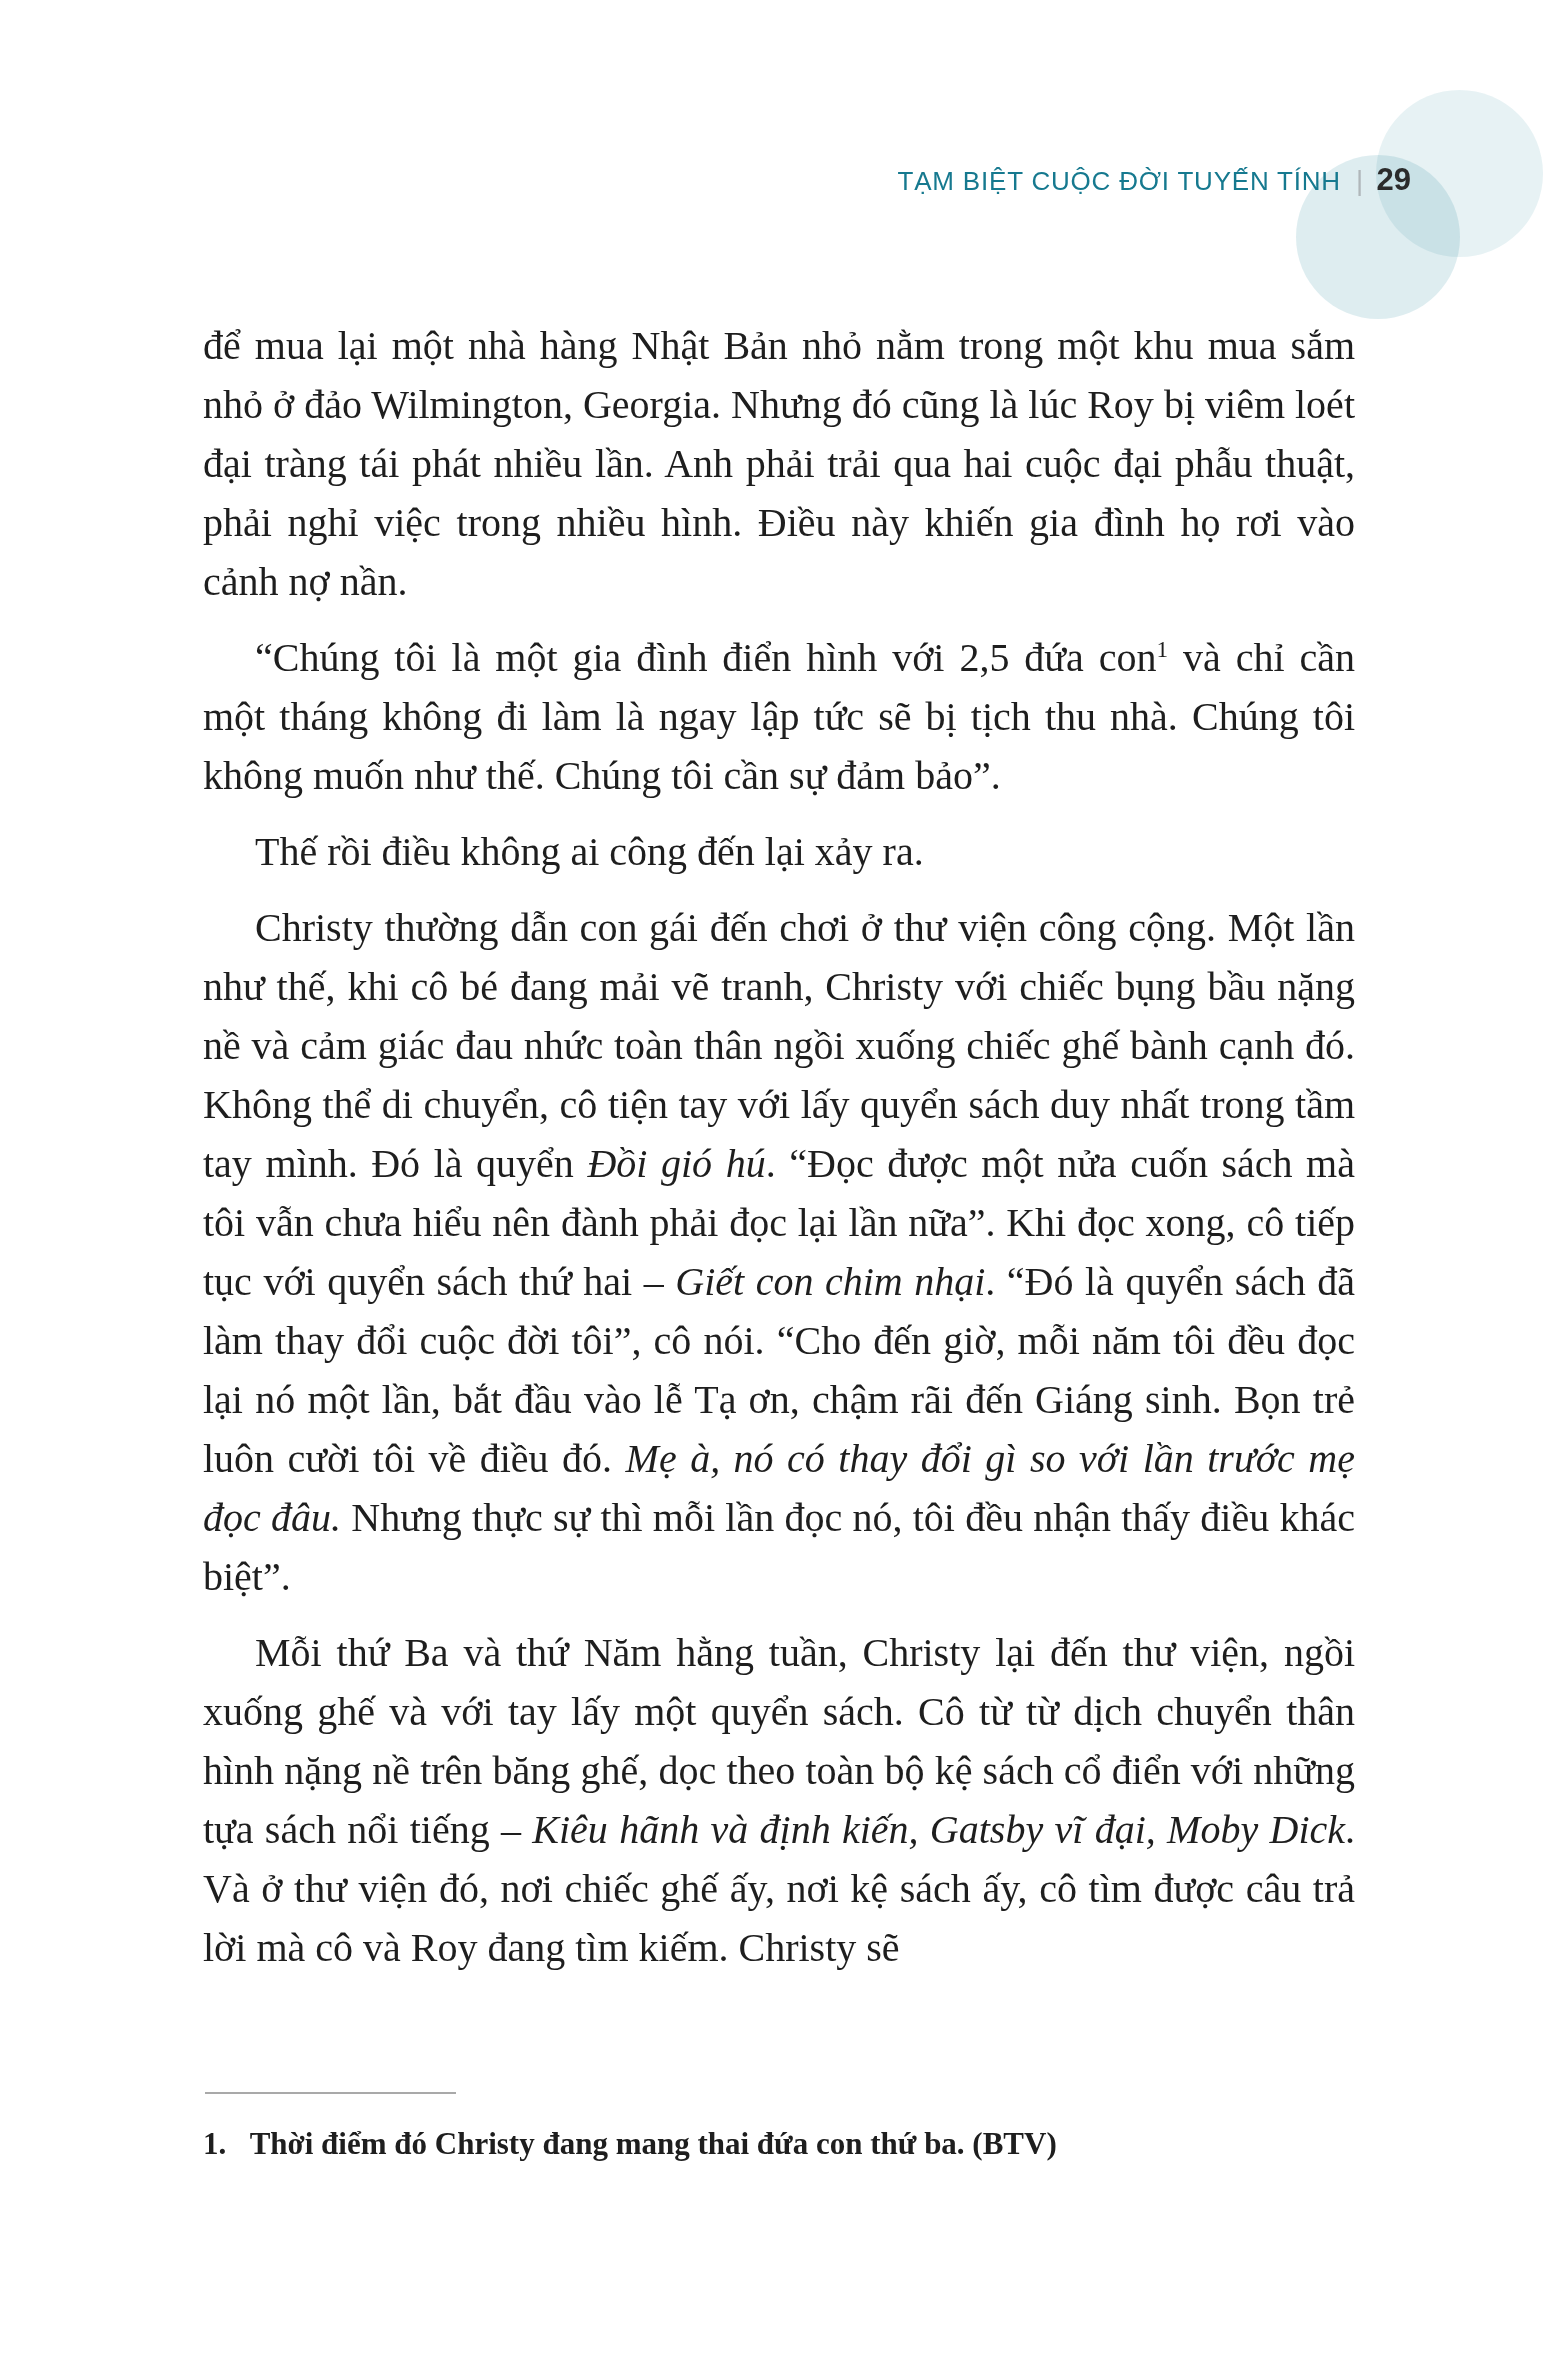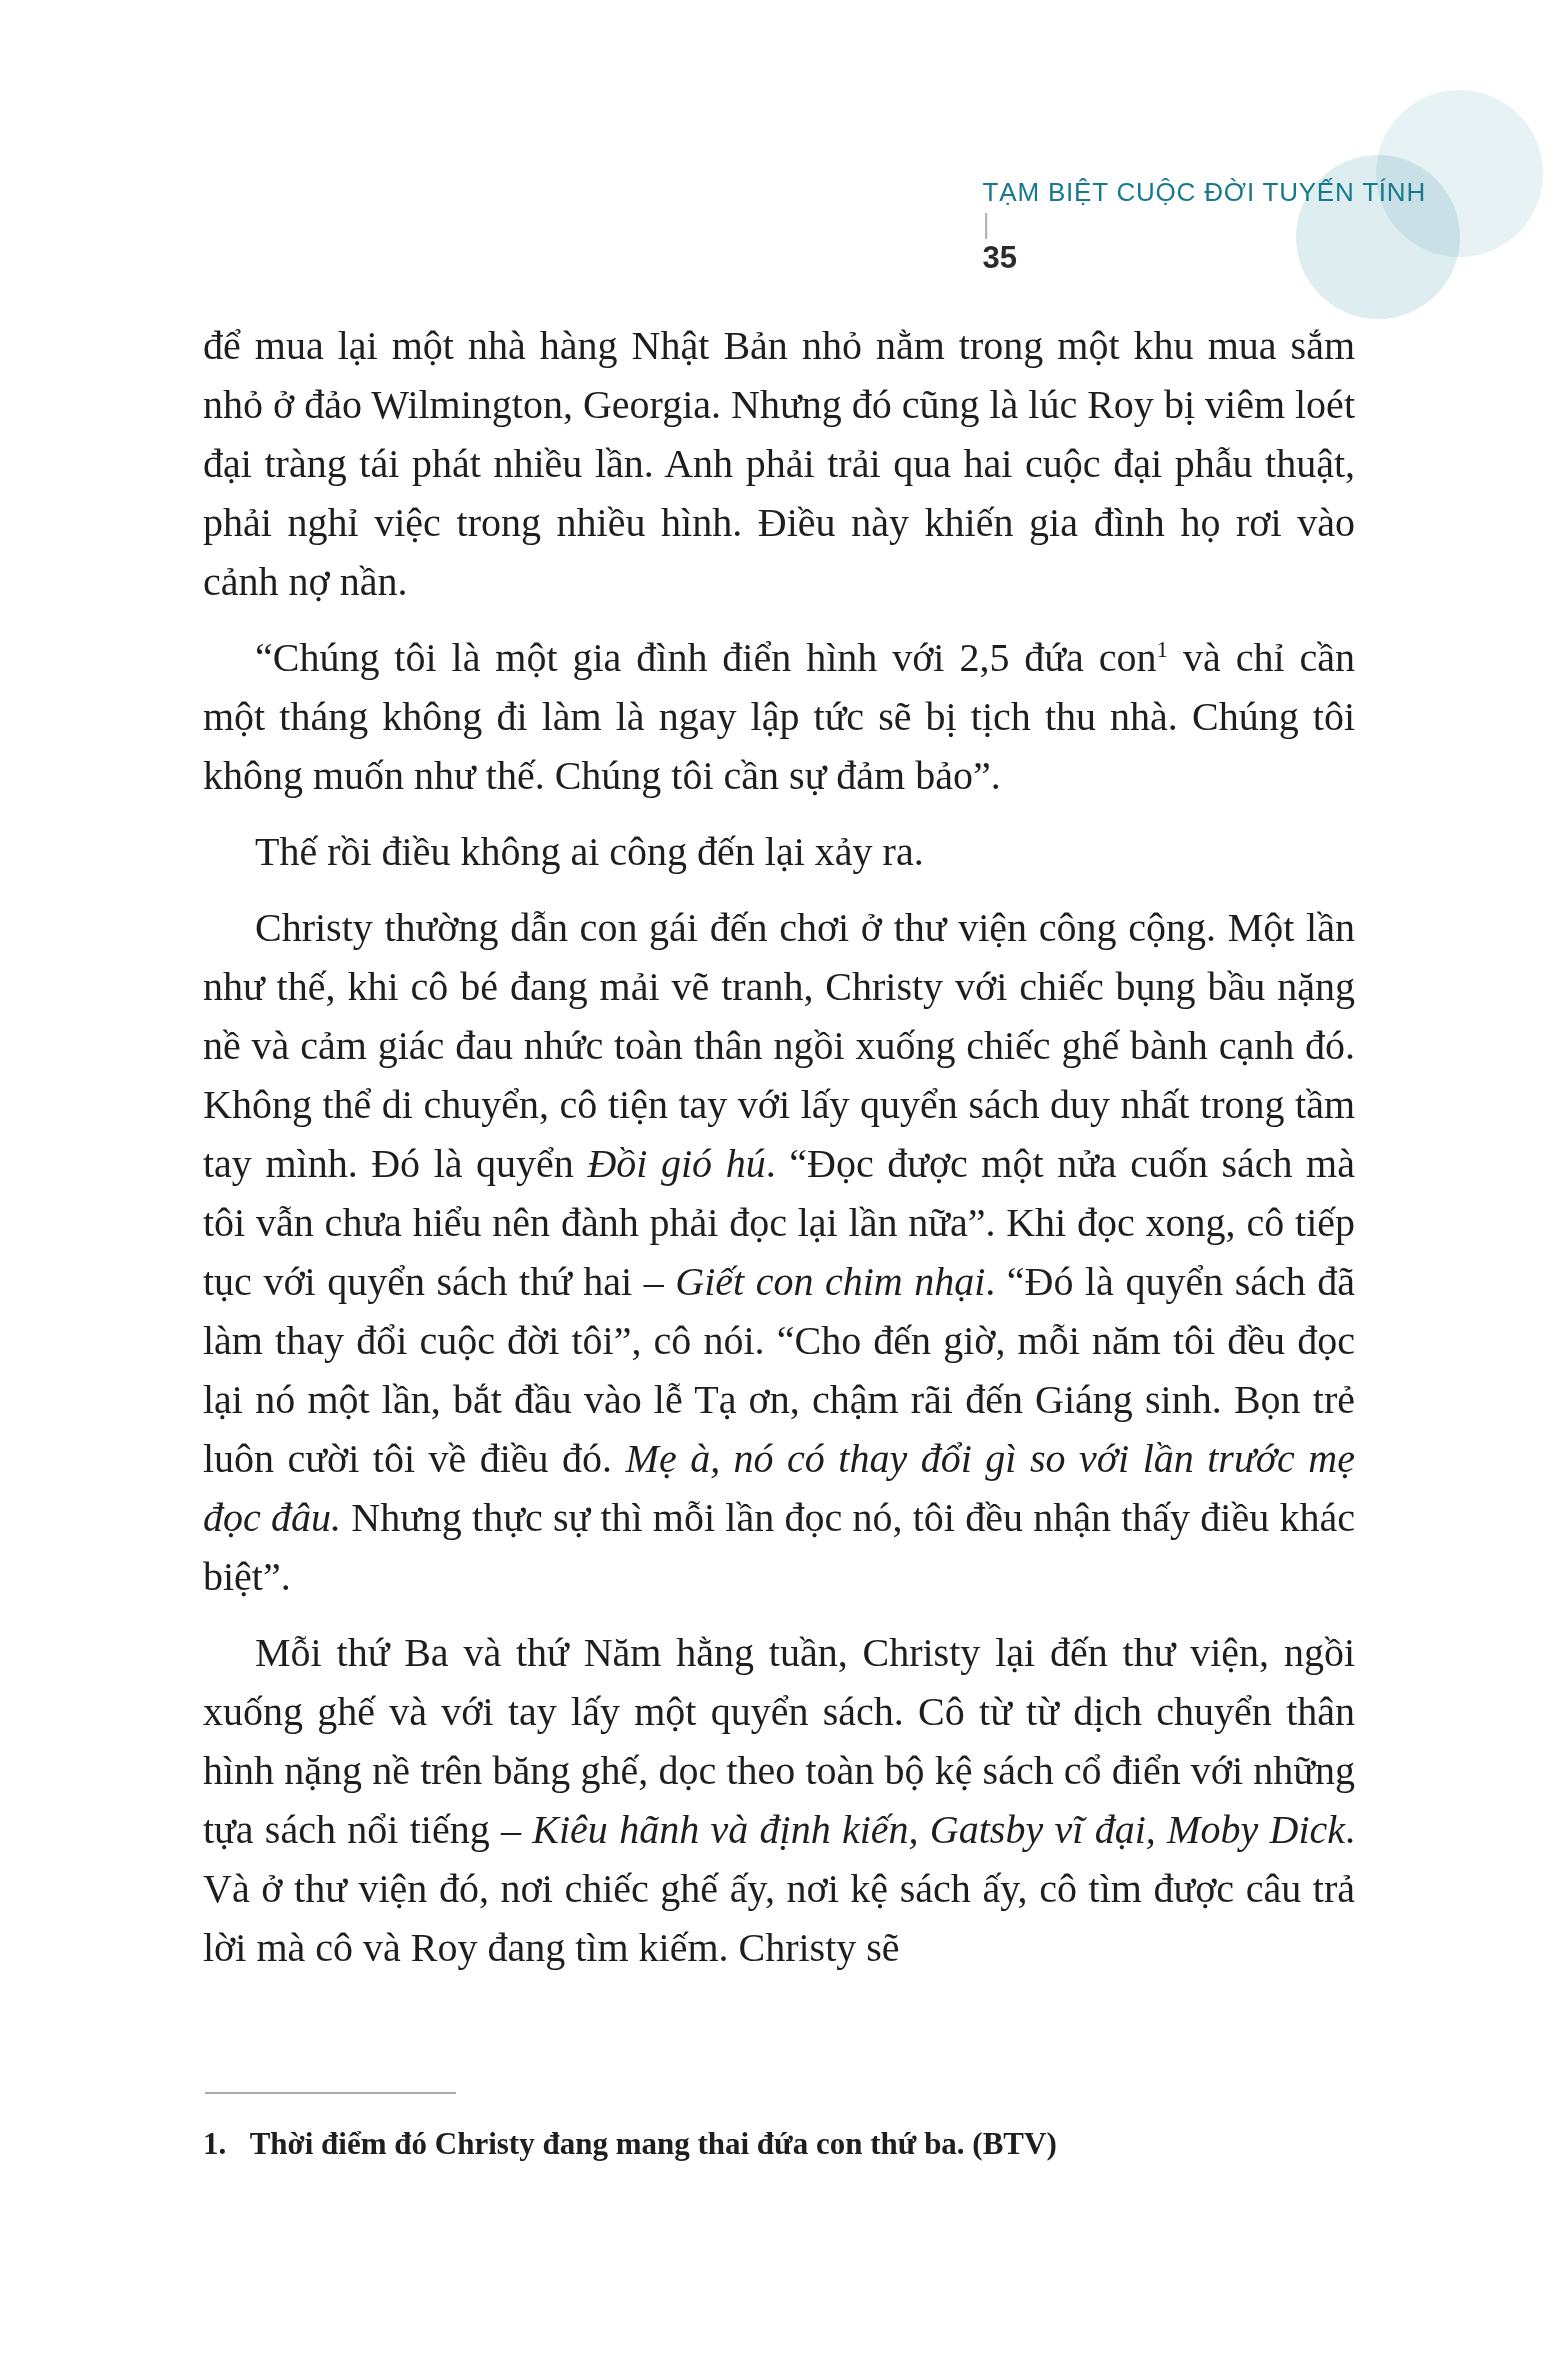--- a/index.html
+++ b/index.html
@@ -22,22 +22,22 @@
     color:var(--text);
   }
 
   
   .circle{position:absolute;border-radius:50%;z-index:1;}
   .circle.c1{width:167px;height:167px;left:1376px;top:90px;background:var(--circle1);}
   .circle.c2{width:164px;height:164px;left:1296px;top:155px;background:var(--circle2);}
 
   
   .page-header{
-    position:absolute;top:177px;right:148px;z-index:2;
-    display:flex;align-items:baseline;white-space:nowrap;flex-direction:column;
+    position:absolute;top:162px;right:148px;z-index:2;
+    display:flex;align-items:baseline;white-space:nowrap;
   }
   .running-title{
     font-family:"Liberation Sans", sans-serif;
     font-size:26px;font-weight:500;letter-spacing:0.8px;
     color:var(--teal);
   }
   .header-sep{
     font-family:"Liberation Sans", sans-serif;
     font-size:27.6px;font-weight:300;color:var(--sep);
     margin:0 13.4px 0 15px;
@@ -77,21 +77,21 @@
 </style>
 </head>
 <body>
 
 <div class="circle c1"></div>
 <div class="circle c2"></div>
 
 <header class="page-header">
   <span class="running-title">TẠM BIỆT CUỘC ĐỜI TUYẾN TÍNH</span>
   <span class="header-sep">|</span>
-  <span class="page-num">35</span>
+  <span class="page-num">29</span>
 </header>
 
 <main class="content" id="paragraphs">
     <p class="para"><span>để mua lại một nhà hàng Nhật Bản nhỏ nằm trong một khu mua sắm nhỏ ở đảo Wilmington, Georgia. Nhưng đó cũng là lúc Roy bị viêm loét đại tràng tái phát nhiều lần. Anh phải trải qua hai cuộc đại phẫu thuật, phải nghỉ việc trong nhiều hình. Điều này khiến gia đình họ rơi vào cảnh nợ nần.</span></p>
     <p class="para indent"><span>“Chúng tôi là một gia đình điển hình với 2,5 đứa con</span><sup>1</sup><span> và chỉ cần một tháng không đi làm là ngay lập tức sẽ bị tịch thu nhà. Chúng tôi không muốn như thế. Chúng tôi cần sự đảm bảo”.</span></p>
     <p class="para indent"><span>Thế rồi điều không ai công đến lại xảy ra.</span></p>
     <p class="para indent"><span>Christy thường dẫn con gái đến chơi ở thư viện công cộng. Một lần như thế, khi cô bé đang mải vẽ tranh, Christy với chiếc bụng bầu nặng nề và cảm giác đau nhức toàn thân ngồi xuống chiếc ghế bành cạnh đó. Không thể di chuyển, cô tiện tay với lấy quyển sách duy nhất trong tầm tay mình. Đó là quyển </span><em>Đồi gió hú</em><span>. “Đọc được một nửa cuốn sách mà tôi vẫn chưa hiểu nên đành phải đọc lại lần nữa”. Khi đọc xong, cô tiếp tục với quyển sách thứ hai – </span><em>Giết con chim nhại</em><span>. “Đó là quyển sách đã làm thay đổi cuộc đời tôi”, cô nói. “Cho đến giờ, mỗi năm tôi đều đọc lại nó một lần, bắt đầu vào lễ Tạ ơn, chậm rãi đến Giáng sinh. Bọn trẻ luôn cười tôi về điều đó. </span><em>Mẹ à, nó có thay đổi gì so với lần trước mẹ đọc đâu.</em><span> Nhưng thực sự thì mỗi lần đọc nó, tôi đều nhận thấy điều khác biệt”.</span></p>
     <p class="para indent"><span>Mỗi thứ Ba và thứ Năm hằng tuần, Christy lại đến thư viện, ngồi xuống ghế và với tay lấy một quyển sách. Cô từ từ dịch chuyển thân hình nặng nề trên băng ghế, dọc theo toàn bộ kệ sách cổ điển với những tựa sách nổi tiếng – </span><em>Kiêu hãnh và định kiến, Gatsby vĩ đại, Moby Dick</em><span>. Và ở thư viện đó, nơi chiếc ghế ấy, nơi kệ sách ấy, cô tìm được câu trả lời mà cô và Roy đang tìm kiếm. Christy sẽ</span></p>
   </main>
 

